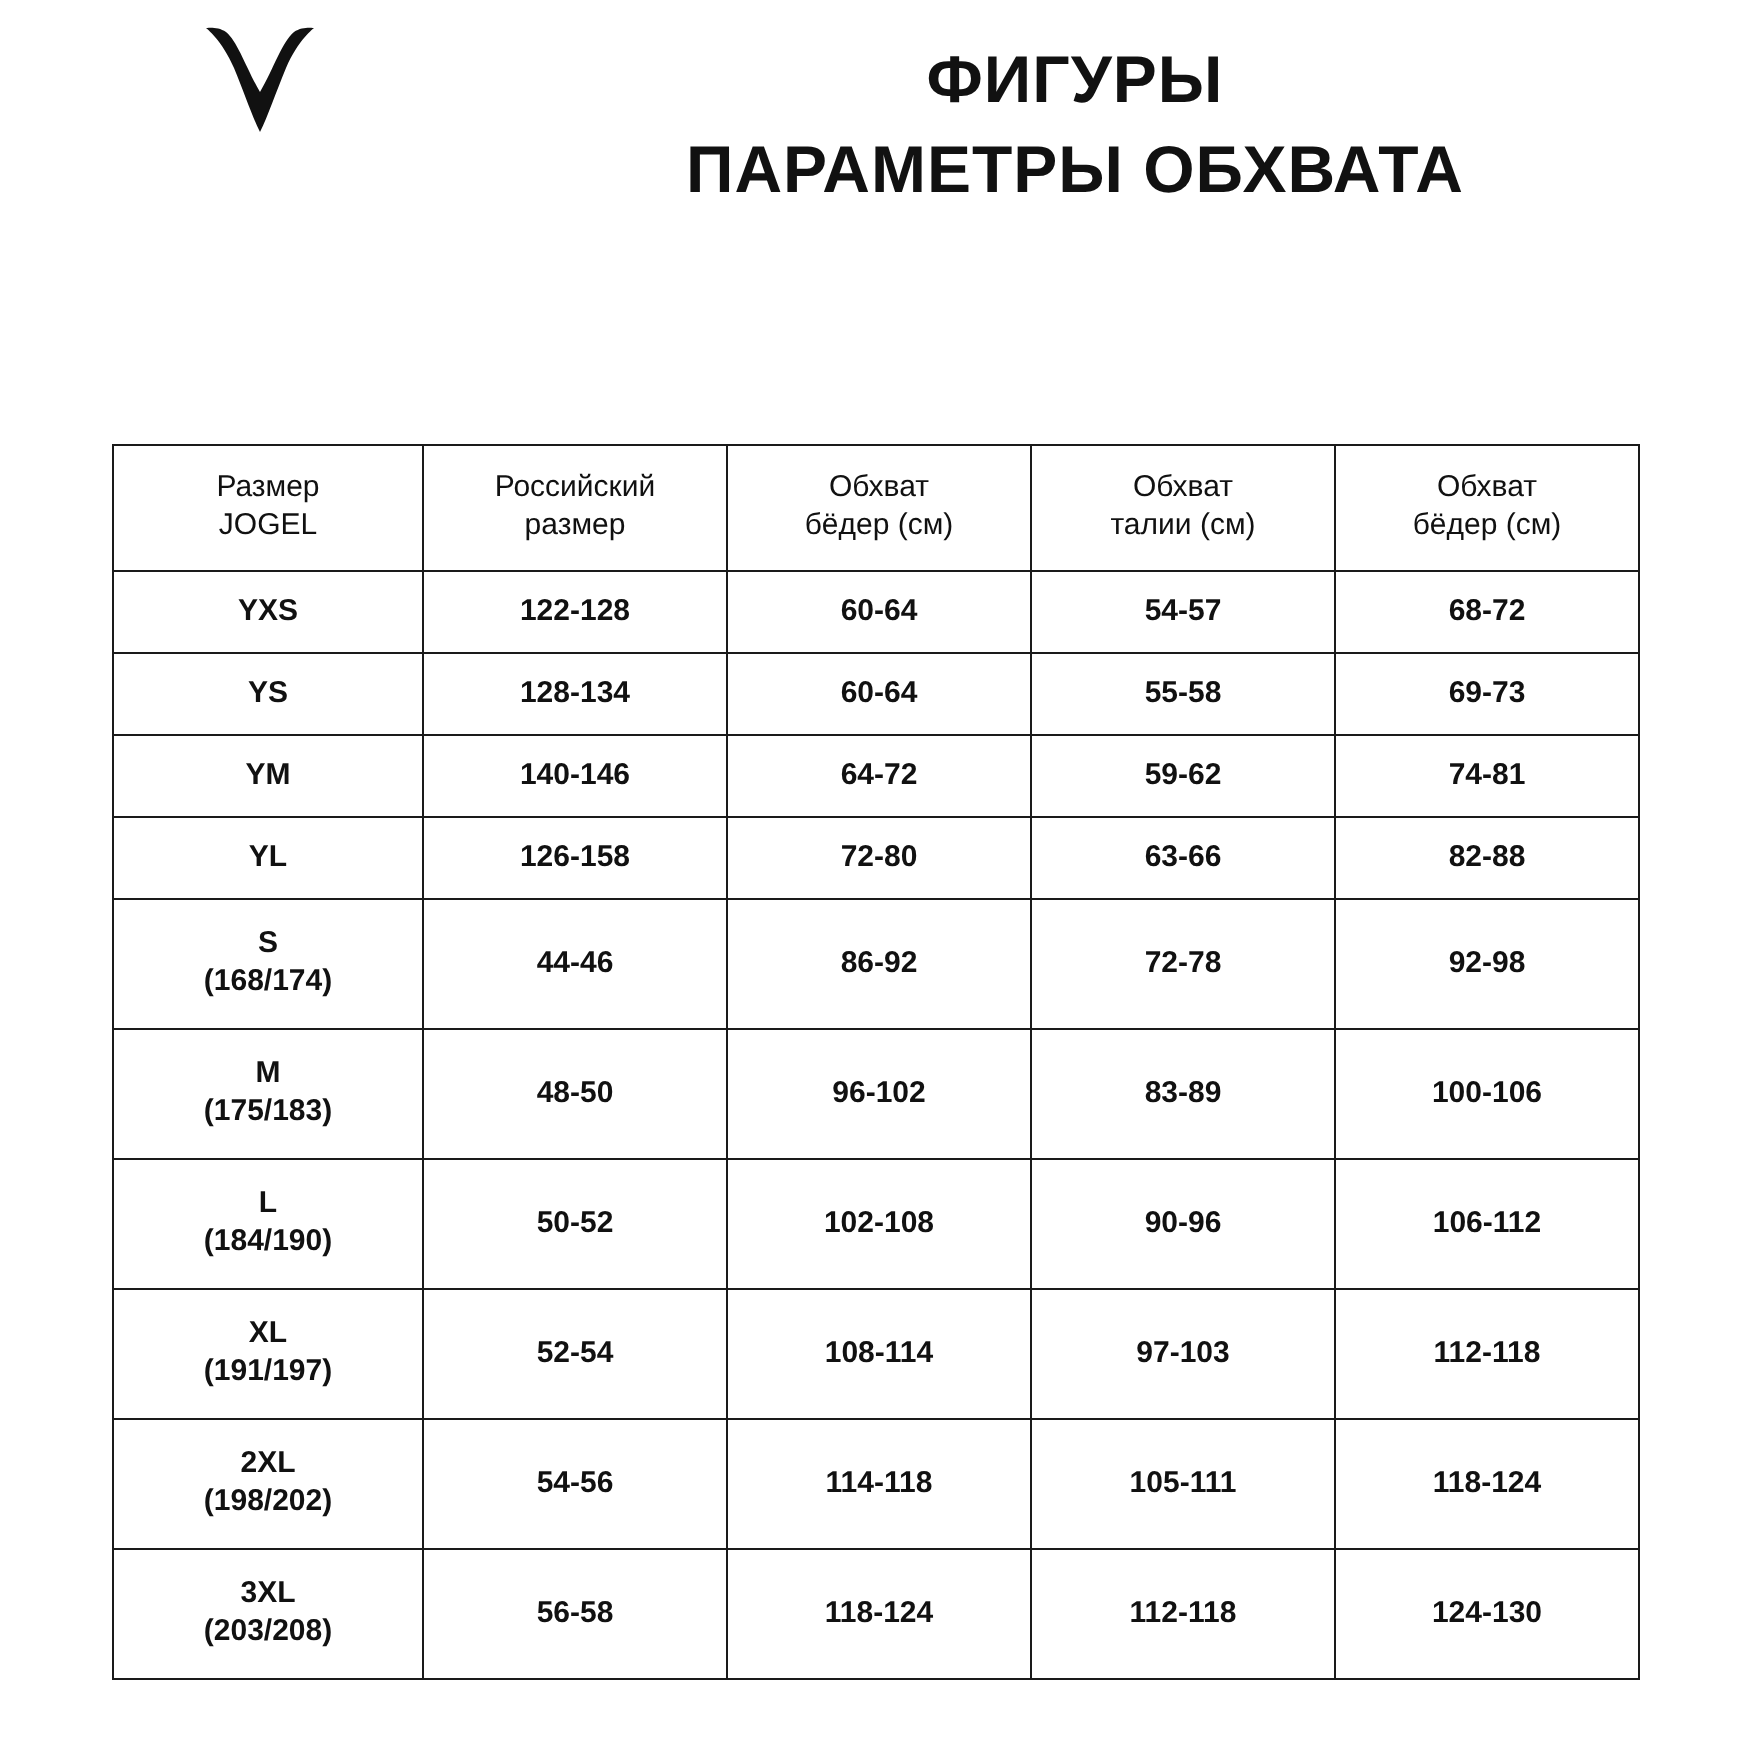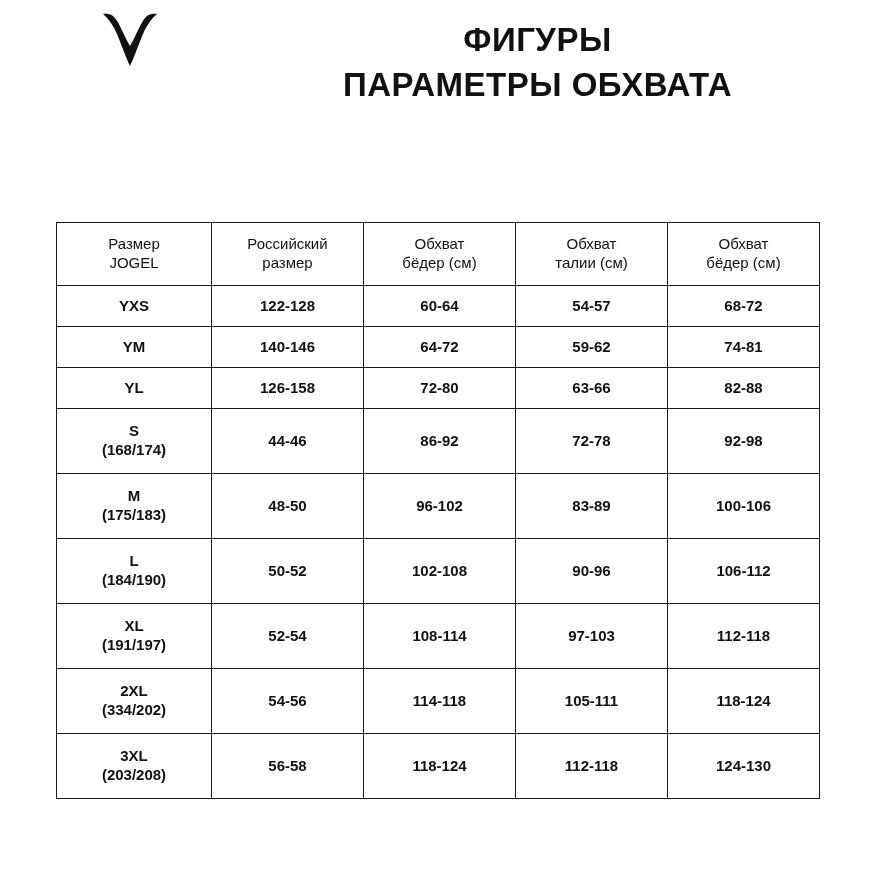--- a/index.html
+++ b/index.html
@@ -171,20 +171,29 @@
         <tr>
           <td>
             <span class="cell-line">YXS</span>
           </td>
           <td>122-128</td>
           <td>60-64</td>
           <td>54-57</td>
           <td>68-72</td>
         </tr>
 
+        <tr>
+          <td>
+            <span class="cell-line">YS</span>
+          </td>
+          <td>128-134</td>
+          <td>60-64</td>
+          <td>55-58</td>
+          <td>69-73</td>
+        </tr>
 
         <tr>
           <td>
             <span class="cell-line">YM</span>
           </td>
           <td>140-146</td>
           <td>64-72</td>
           <td>59-62</td>
           <td>74-81</td>
         </tr>
@@ -240,21 +249,21 @@
           </td>
           <td>52-54</td>
           <td>108-114</td>
           <td>97-103</td>
           <td>112-118</td>
         </tr>
 
         <tr class="tall">
           <td>
             <span class="cell-line">2XL</span>
-            <span class="cell-line">(334/202)</span>
+            <span class="cell-line">(198/202)</span>
           </td>
           <td>54-56</td>
           <td>114-118</td>
           <td>105-111</td>
           <td>118-124</td>
         </tr>
 
         <tr class="tall">
           <td>
             <span class="cell-line">3XL</span>

